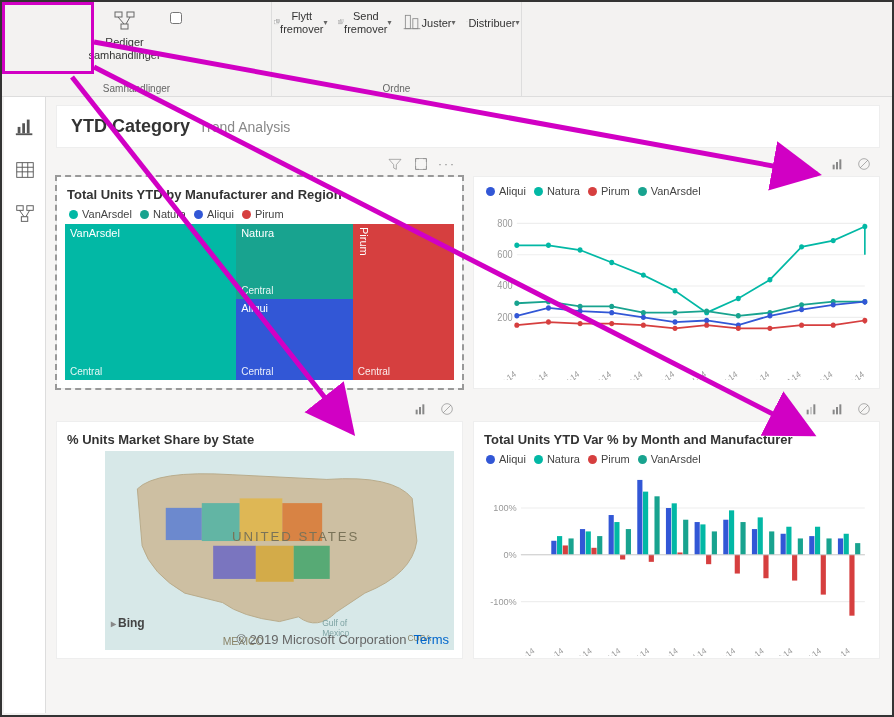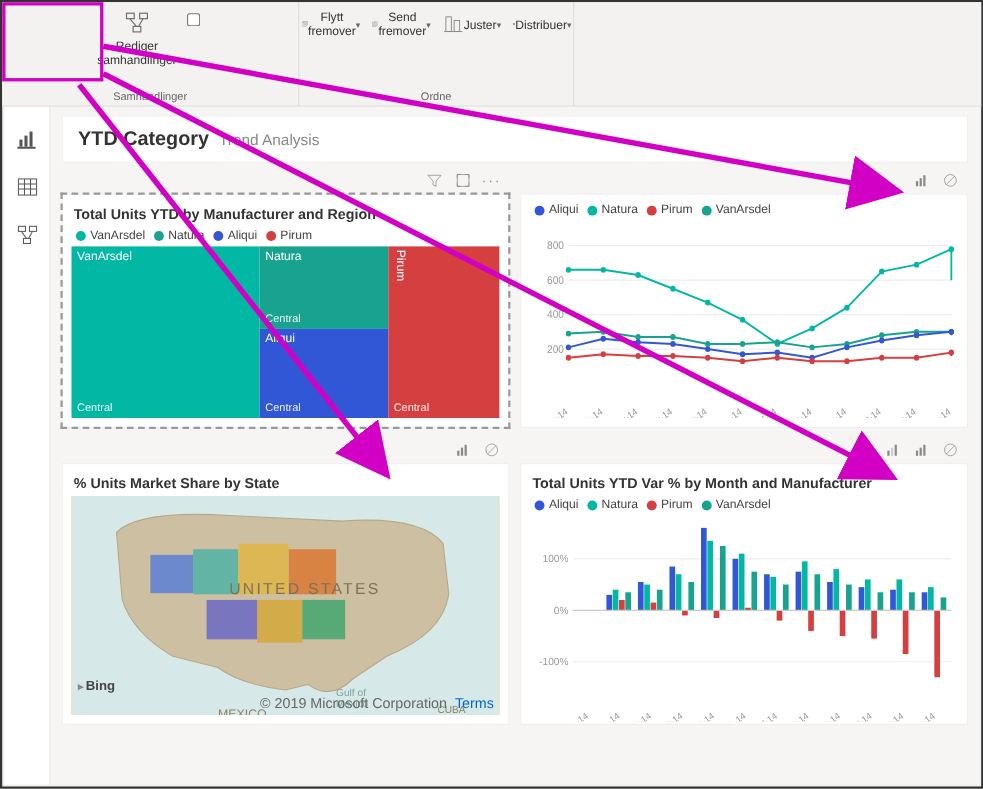--- a/index.html
+++ b/index.html
@@ -131,21 +131,21 @@
   .treemap { flex:1; position:relative; display:flex; }
   .tm-box { position:relative; color:#fff; font-size:11px; padding:4px; overflow:hidden;}
   .tm-label { position:absolute; bottom:3px; left:5px; font-size:10px; color:rgba(255,255,255,.9);}
   .tm-top { position:absolute; top:3px; left:5px; font-size:11px; color:#fff;}
 
   
   .chart-body{ flex:1; position:relative;}
   .chart-svg { width:100%; height:100%; }
 
   
-  .map-body { flex:1; position:relative; background:#fdba74; overflow:hidden;}
+  .map-body { flex:1; position:relative; background:#5eead4; overflow:hidden;margin-left:40px;}
   .map-attrib { position:absolute; bottom:3px; right:5px; font-size:13px; color:#666;}
   .map-attrib a{ color:#0066cc; text-decoration:none;}
   .bing-logo { position:absolute; bottom:20px; left:6px; font-size:12px; font-weight:600; color:#444;text-align:right;}
   .bing-logo::before{content:"▸"; font-size:10px; margin-right:2px; color:#888;}
 
   
   .overlay-svg {
     position:absolute; inset:0; pointer-events:none; z-index:100;
     width:100%; height:100%;
   }

